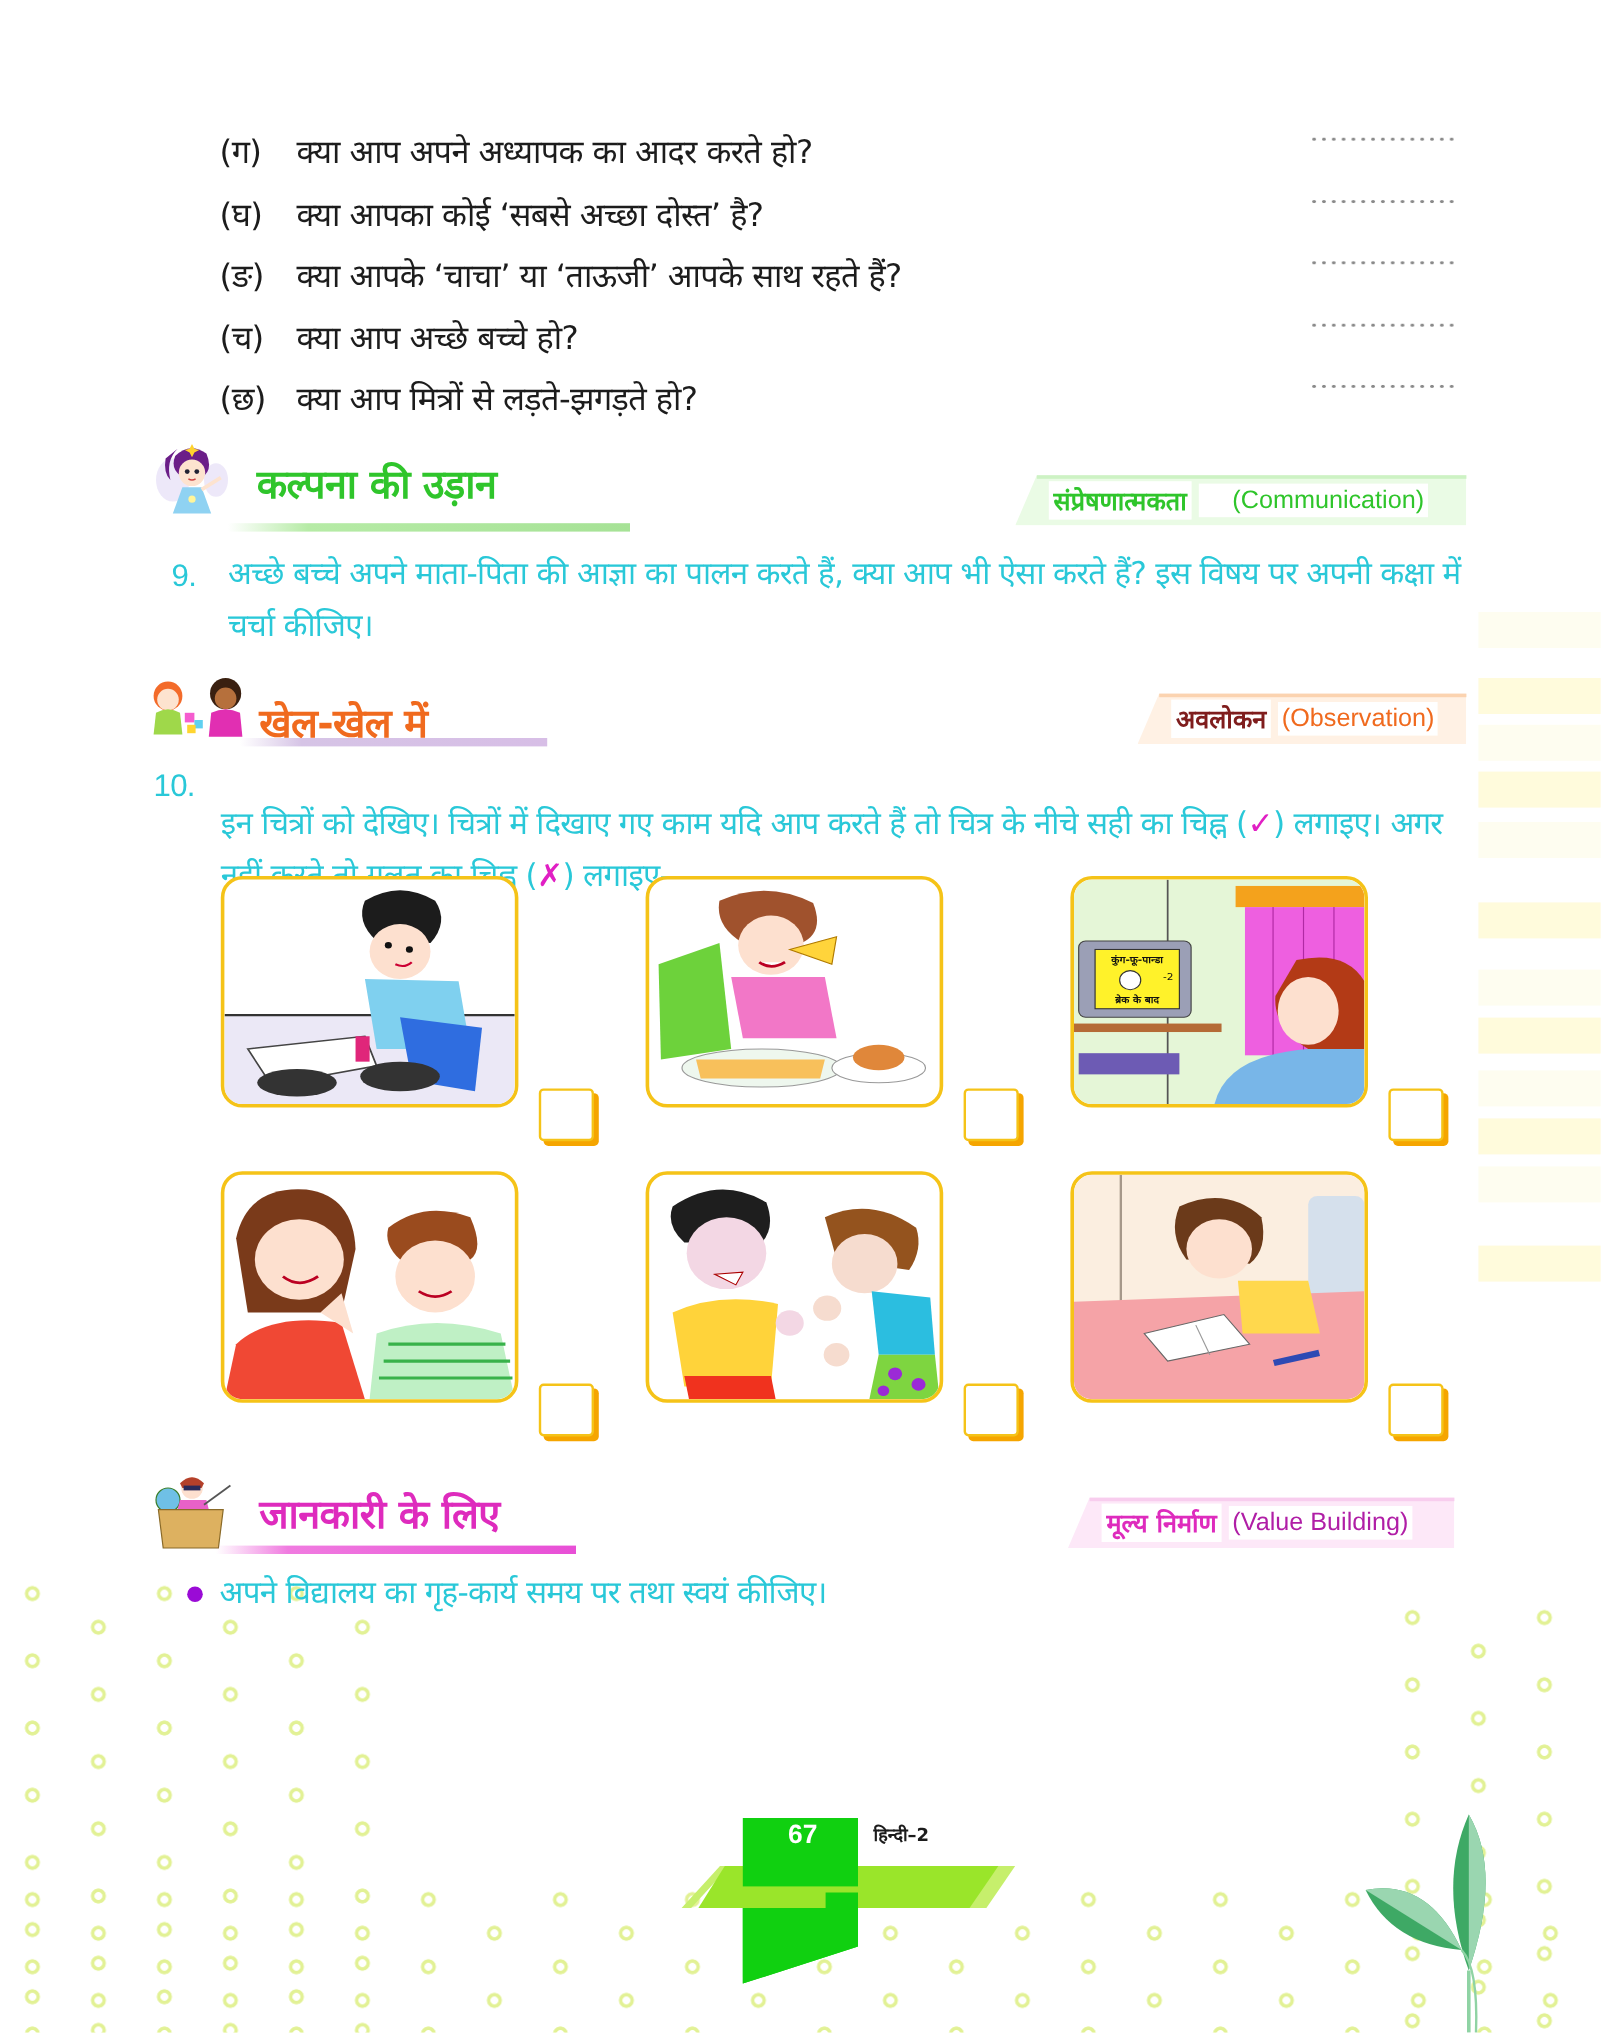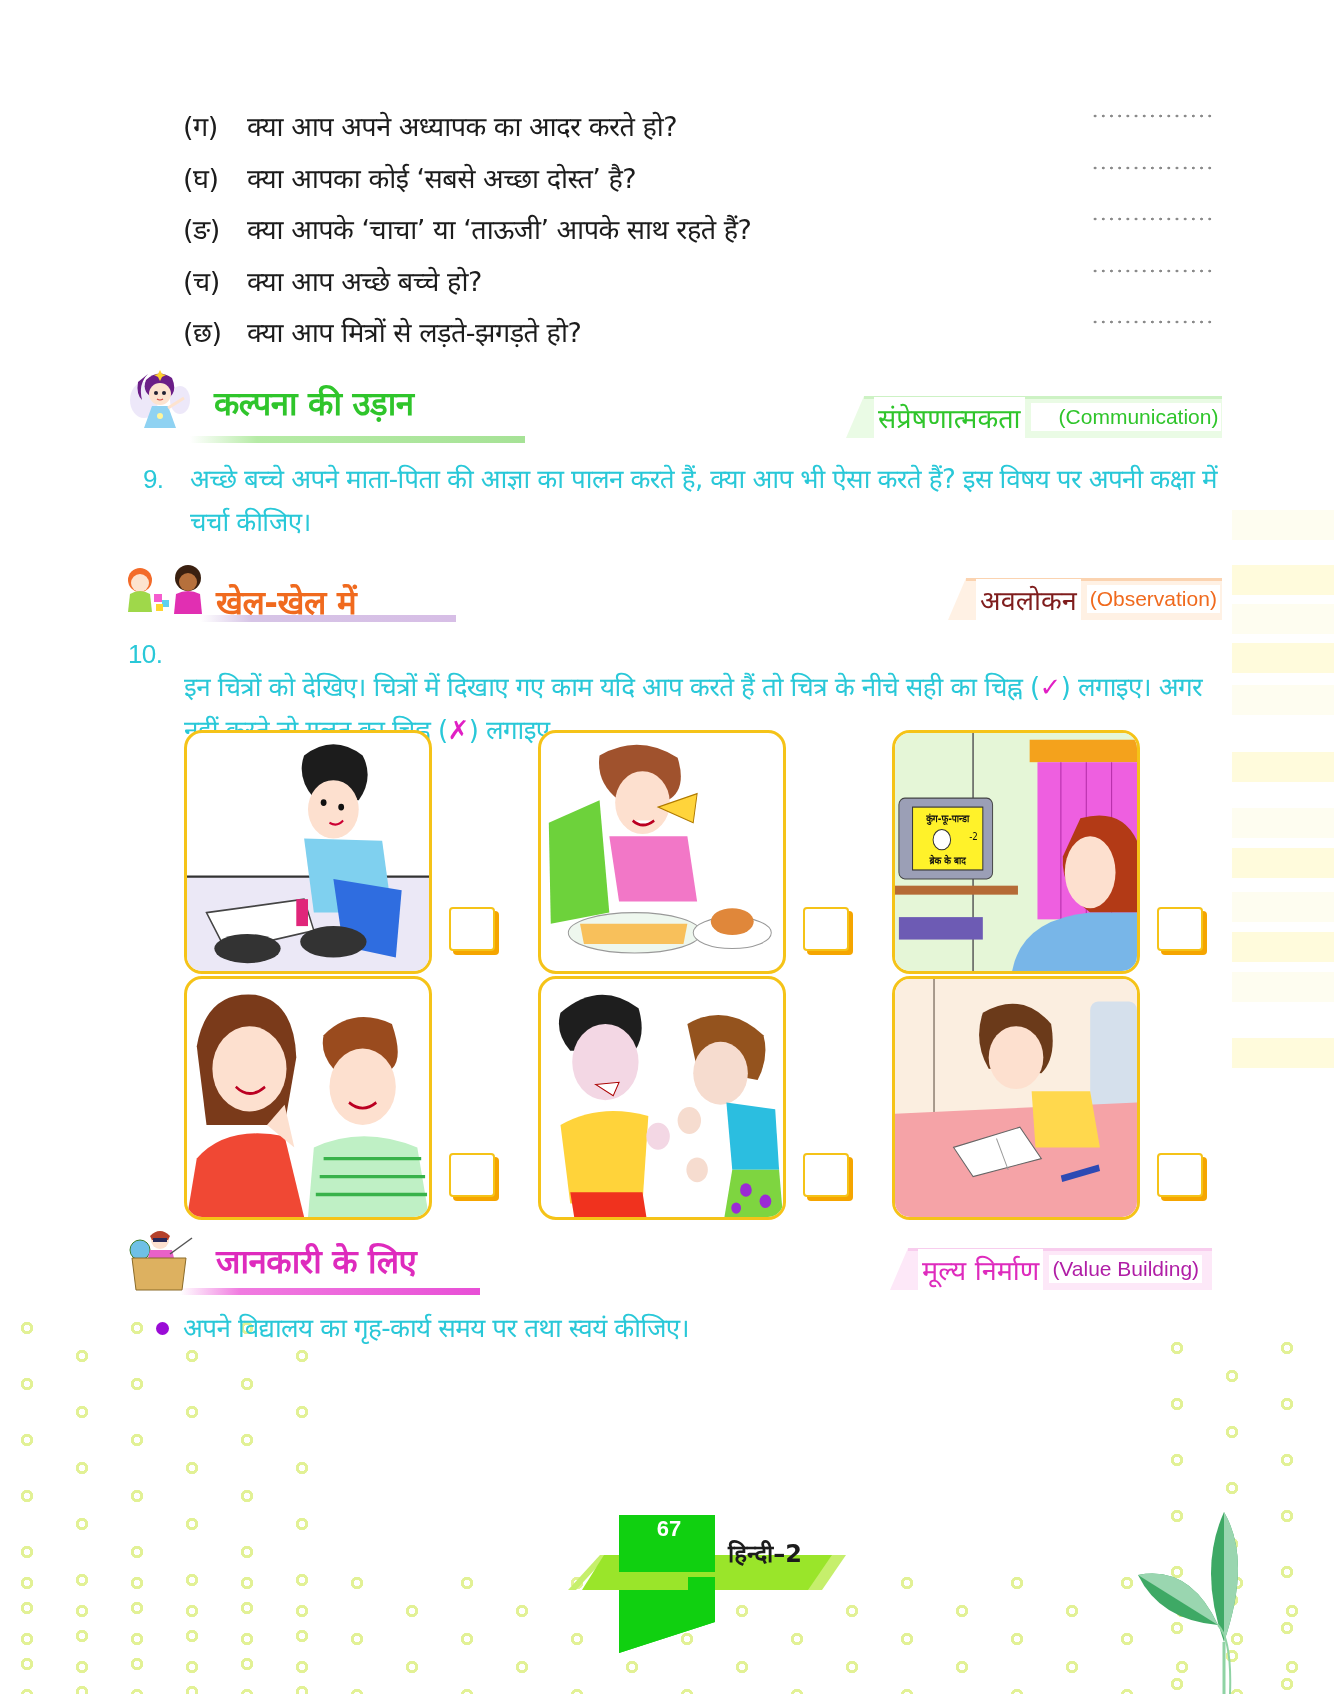--- a/index.html
+++ b/index.html
@@ -46,41 +46,41 @@
     background-size: 8.2px 4px; }
 
   
   .sec { position: absolute; left: 0; width: 1334px; }
   .sec .mascot { position: absolute; }
   .sec .title { position: absolute; font-family: "DejaVu Sans", sans-serif; font-weight: bold; font-size: 33px; letter-spacing: -0.5px; }
   .sec .underline { position: absolute; height: 7px; }
   .sec .tag { position: absolute; height: 42px; display: flex; align-items: center; padding-left: 28px; }
   .sec .tag .bg { position: absolute; left: 0; top: 0; right: 0; bottom: 0; clip-path: polygon(18px 0, 100% 0, 100% 100%, 0 100%); }
   .sec .tag .topline { position: absolute; left: 18px; right: 0; top: 0; height: 3px; }
-  .sec .tag .hi { position: relative; font-weight: normal; font-family: "DejaVu Sans", sans-serif; font-size: 27px; background: #ffffff; padding: 2px 4px; }
+  .sec .tag .hi { position: relative; font-weight: bold; font-family: "DejaVu Sans", sans-serif; font-size: 21px; background: #ffffff; padding: 2px 4px; }
   .sec .tag .en { position: relative; font-size: 21px; margin-left: 6px; background: #ffffff; padding: 2px 3px; }
 
   .para { position: absolute; font-family: "DejaVu Sans", sans-serif; font-size: 26px; color: #29c8d8; line-height: 43px; letter-spacing: -0.6px; }
   .para .num { position: absolute; left: 0; top: 0; font-family: "Liberation Sans", sans-serif; }
   .para .body { display: block; padding-left: 47px; }
   .tick { color: #e11fc4; font-weight: bold; }
   .cross { color: #e11fc4; font-weight: bold; }
 
   
-  .pic { position: absolute; width: 248px; height: 244px; border: 3px solid #f5c318; border-radius: 18px; background: #ffffff; overflow: hidden; }
+  .pic { position: absolute; width: 248px; height: 193px; border: 3px solid #f5c318; border-radius: 18px; background: #ffffff; overflow: hidden; }
   .pic svg { width: 100%; height: 100%; display: block; }
   .box { position: absolute; width: 46px; height: 44px; background: #fff; border: 2px solid #f5c318; border-radius: 4px; box-shadow: 4px 4px 0 #f5a500; }
 
   
   .bullet { position: absolute; left: 156px; top: 1322px; width: 13px; height: 13px; border-radius: 50%; background: #9a0bd6; }
 
   
   .footer { position: absolute; left: 560px; top: 1500px; width: 300px; height: 190px; }
   .pageno { position: absolute; left: 79px; top: 16px; font-family: "Liberation Sans", sans-serif; font-weight: bold; font-size: 22px; color: #ffffff; width: 60px; text-align: center; }
-  .booktitle { position: absolute; left: 168px; top: 36px; font-family: "DejaVu Sans", sans-serif; font-weight: bold; font-size: 24px; color: #1c1c1c; text-align: right; }
+  .booktitle { position: absolute; left: 168px; top: 18px; font-family: "DejaVu Sans", sans-serif; font-weight: bold; font-size: 15px; color: #1c1c1c; text-align: right; }
 </style>
 </head>
 <body>
 
 <div class="dots-left"></div>
 <div class="dots-bottom"></div>
 <div class="dots-right"></div>
 <div class="stripes-right">
   <div class="stripe" style="top:0px;background:#fefdf0"></div>
   <div class="stripe" style="top:55px;background:#fffbdc"></div>

